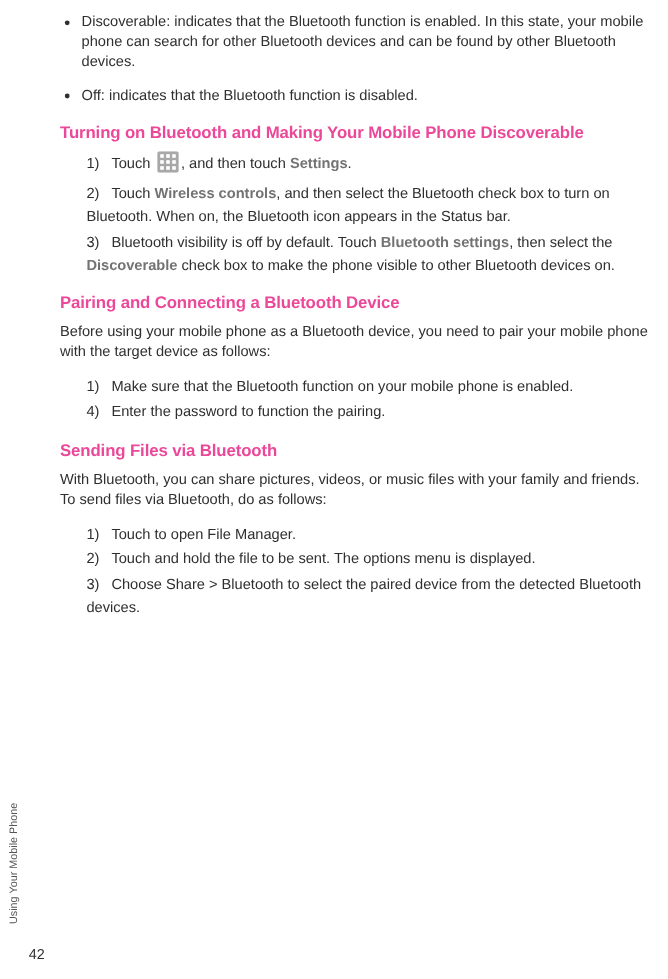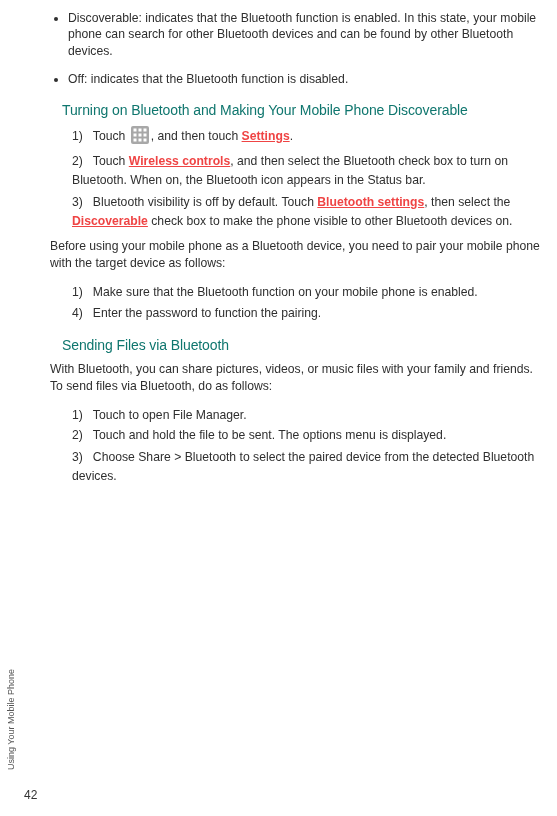--- a/index.html
+++ b/index.html
@@ -21,24 +21,24 @@
   ul.top-list {
     list-style: disc;
     padding-left: 18px;
     margin: 0;
   }
   ul.top-list li {
     margin-bottom: 12px;
     line-height: 1.35;
   }
   .section-title {
-    font-weight: 400;
+    font-weight: 700;
     font-size: 14px;
-    color: #0f766e;
-    margin: 14px 0 8px 12px;
+    color: #ec4899;
+    margin: 14px 0 8px 0;
     letter-spacing: -0.1px;
   }
   .intro {
     margin: 6px 0 10px 0;
     line-height: 1.4;
   }
   .step-block {
     padding-left: 22px;
     line-height: 1.55;
   }
@@ -48,22 +48,21 @@
   .step.gap {
     margin-top: 3px;
     margin-bottom: 8px;
   }
   .step .num {
     display: inline-block;
     margin-right: 10px;
   }
   b, .bold {
     font-weight: 800;
-    color: #ef4444;
-    text-decoration: underline;
+    color: #737373;
   }
   .grid-icon {
     display: inline-block;
     vertical-align: -4px;
     margin: 0 2px;
   }
   .footer-vertical {
     position: absolute;
     left: 16px;
     bottom: 46px;
@@ -112,20 +111,21 @@
       </span><span>, and then touch </span><b>Settings</b><span>.</span>
     </div>
     <div class="step">
       <span class="num">2)</span><span>Touch </span><b>Wireless controls</b><span>, and then select the Bluetooth check box to turn on Bluetooth. When on, the Bluetooth icon appears in the Status bar.</span>
     </div>
     <div class="step gap">
       <span class="num">3)</span><span>Bluetooth visibility is off by default. Touch </span><b>Bluetooth settings</b><span>, then select the </span><b>Discoverable</b><span> check box to make the phone visible to other Bluetooth devices on.</span>
     </div>
   </div>
 
+  <div class="section-title">Pairing and Connecting a Bluetooth Device</div>
   <div class="intro">Before using your mobile phone as a Bluetooth device, you need to pair your mobile phone with the target device as follows:</div>
   <div class="step-block">
     <div class="step">
       <span class="num">1)</span><span>Make sure that the Bluetooth function on your mobile phone is enabled.</span>
     </div>
     <div class="step gap">
       <span class="num">4)</span><span>Enter the password to function the pairing.</span>
     </div>
   </div>
 

